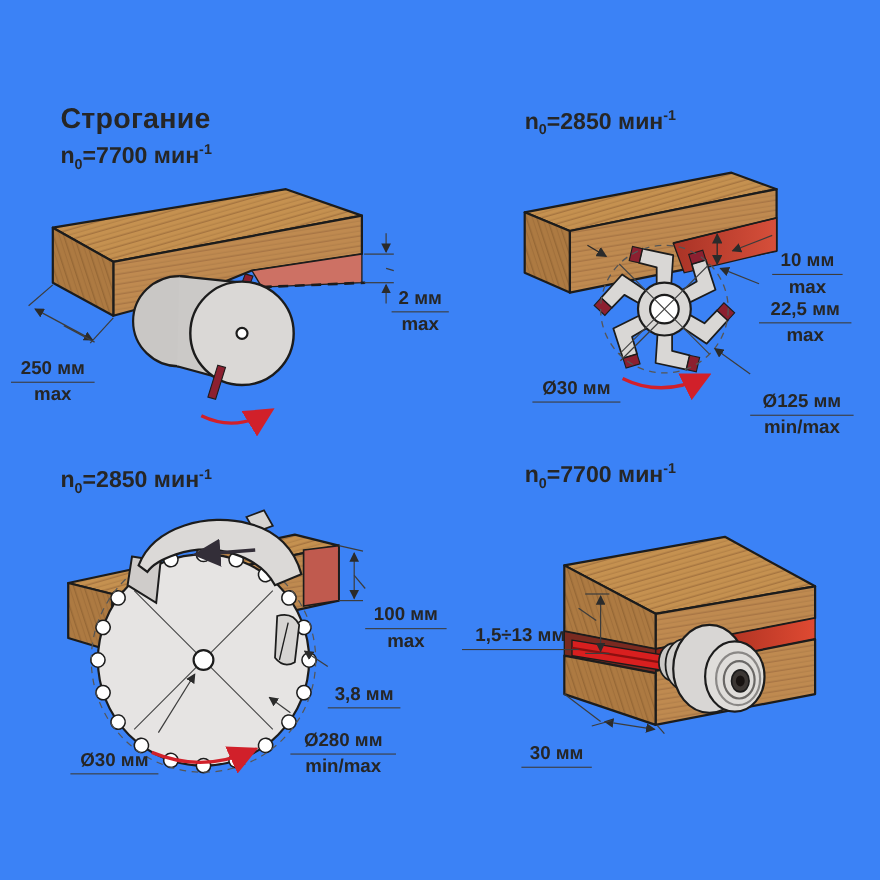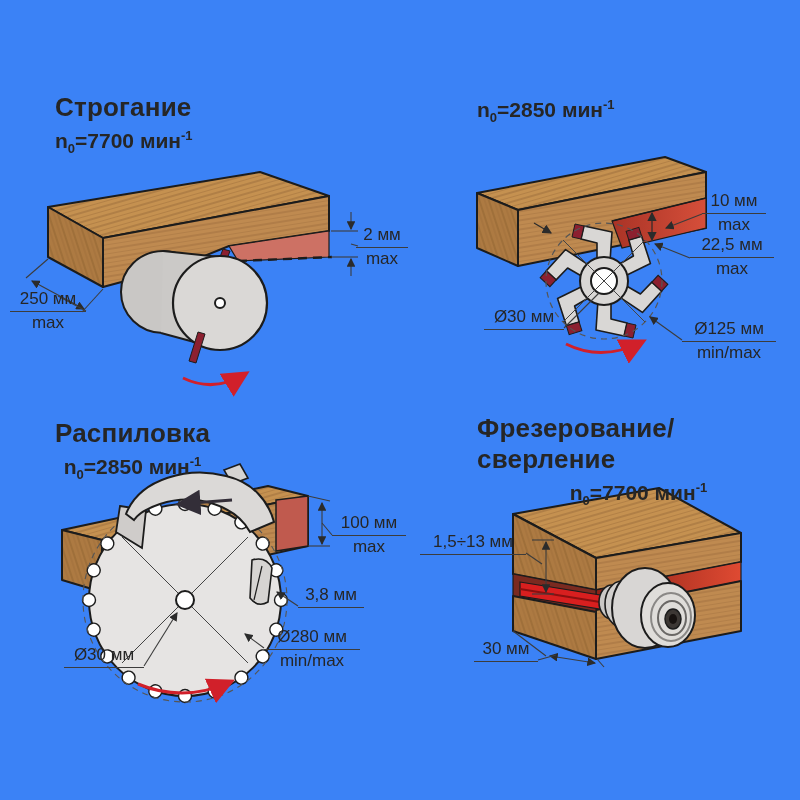--- a/index.html
+++ b/index.html
@@ -4,22 +4,22 @@
 <style>
   html,body{margin:0;padding:0;background:#ffffff;}
   .stage{position:relative;width:800px;height:800px;background:#3b82f6;
          font-family:"Liberation Sans",sans-serif;overflow:hidden;}
   .stage svg{position:absolute;left:0;top:0;}
   .q-head{position:absolute;color:#262626;}
   .q-title{font-size:26px;font-weight:700;letter-spacing:.2px;}
   .q-speed{font-size:21px;font-weight:600;margin-top:5px;text-align:center;}
   .q-speed sub{font-size:13px;}
   .q-speed sup{font-size:13px;}
-  .dim{position:absolute;font-size:17px;font-weight:400;color:#262626;
-       text-align:center;line-height:1.3;white-space:nowrap;}
+  .dim{position:absolute;font-size:17px;font-weight:700;color:#262626;
+       text-align:center;line-height:1.3;white-space:nowrap;margin-top:36px;}
   .dl1{border-bottom:1.5px solid #3c3c3c;padding:0 3px 1px 3px;}
   .dl2:empty{display:none;}
 </style>
 </head>
 <body>
 
 <div class="stage">
 
 <svg width="800" height="800" viewBox="0 0 800 800">
   <defs>
@@ -221,25 +221,23 @@
 </svg>
 
 <div class="q-head" style="left:55px;top:92px">
   <div class="q-title">Строгание</div>
   <div class="q-speed"><span>n</span><sub>0</sub><span>=7700 мин</span><sup>-1</sup></div>
 </div>
 <div class="q-head" style="left:477px;top:92px">
   <div class="q-speed"><span>n</span><sub>0</sub><span>=2850 мин</span><sup>-1</sup></div>
 </div>
 <div class="q-head" style="left:55px;top:418px">
-  <div class="q-title">Распиловка</div>
   <div class="q-speed"><span>n</span><sub>0</sub><span>=2850 мин</span><sup>-1</sup></div>
 </div>
 <div class="q-head" style="left:477px;top:413px">
-  <div class="q-title">Фрезерование/сверление</div>
   <div class="q-speed"><span>n</span><sub>0</sub><span>=7700 мин</span><sup>-1</sup></div>
 </div>
 
 <div class="dim" style="left:356px;top:224px;width:52px">
   <div class="dl1">2 мм</div>
   <div class="dl2">max</div>
 </div>
 <div class="dim" style="left:10px;top:288px;width:76px">
   <div class="dl1">250 мм</div>
   <div class="dl2">max</div>

